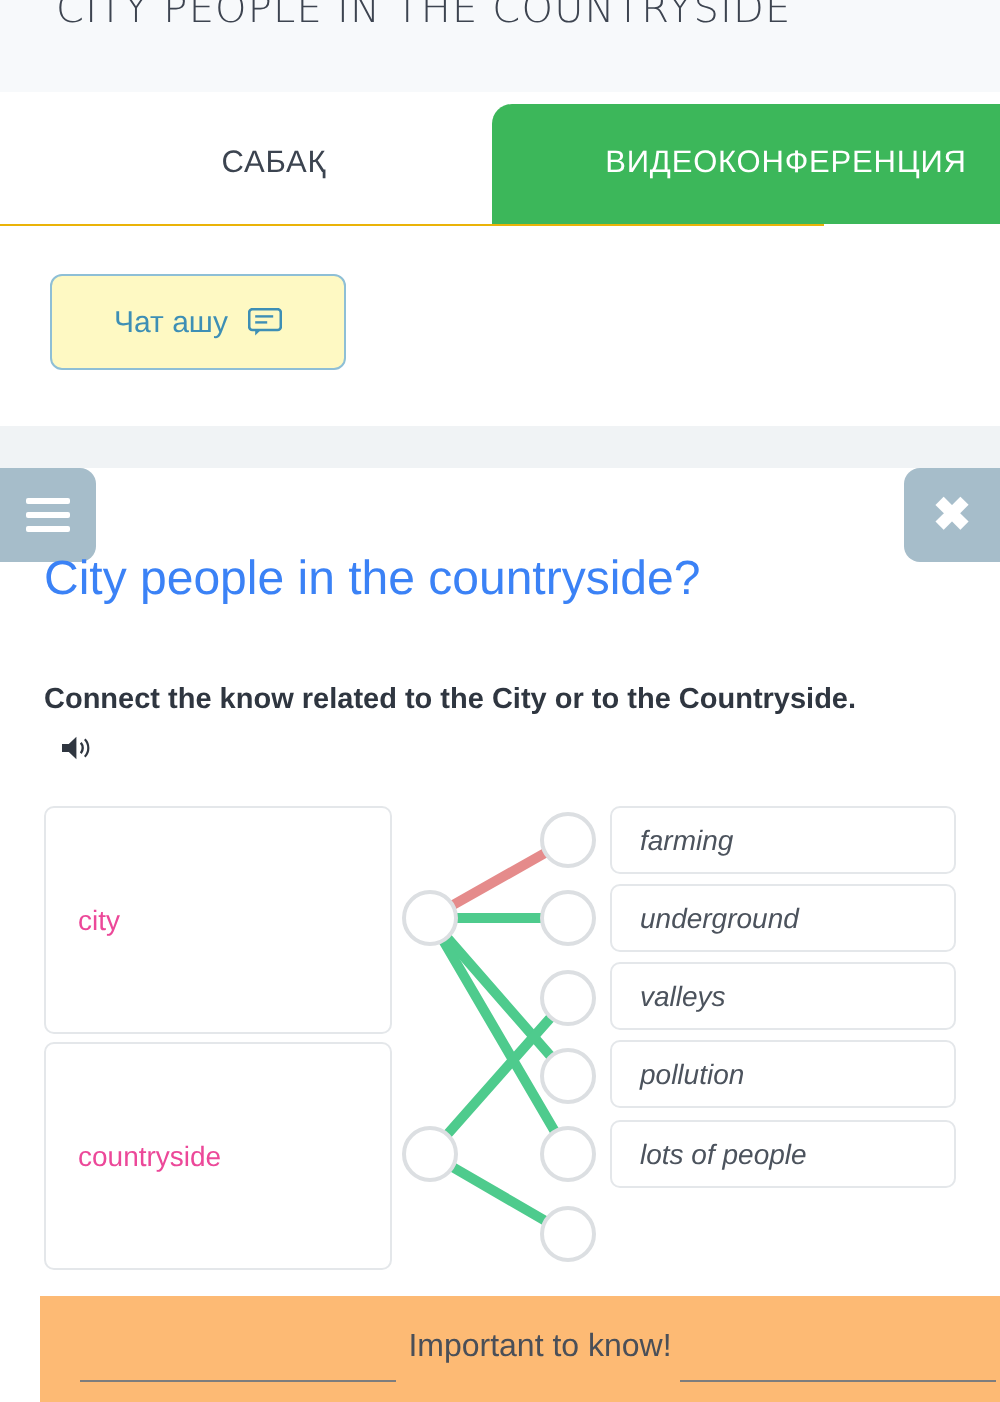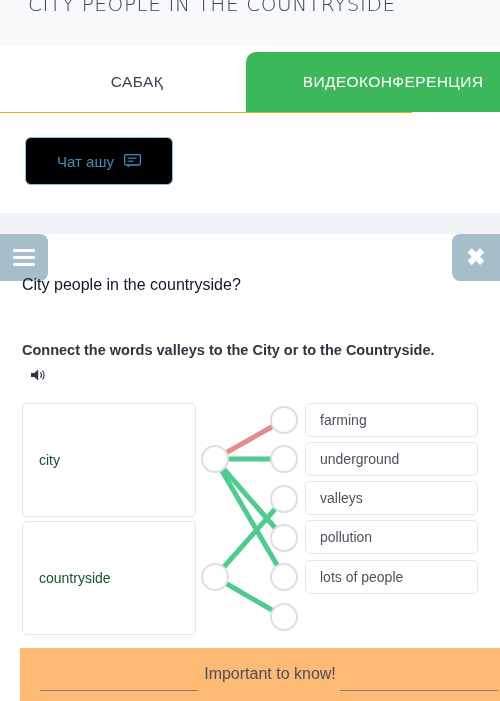--- a/index.html
+++ b/index.html
@@ -79,21 +79,21 @@
     background: #ffffff;
   }
   .chat-btn {
     position: absolute;
     left: 25px;
     top: 24px;
     width: 148px;
     height: 48px;
     border: 1px solid #8ebfd6;
     border-radius: 6px;
-    background: #000000;
+    background: #fef9c3;
     color: #3e8fb5;
     font-size: 15px;
     display: flex;
     align-items: center;
     justify-content: center;
     gap: 10px;
     box-sizing: border-box;
     cursor: pointer;
   }
   .chat-btn .bubble-icon {
@@ -151,22 +151,22 @@
     font-size: 23px;
     line-height: 47px;
     text-align: center;
     font-weight: bold;
   }
 
   .task-title {
     position: absolute;
     left: 22px;
     top: 276px;
-    font-size: 16px;
-    color: #0f172a;
+    font-size: 24px;
+    color: #3b82f6;
     font-weight: 400;
   }
 
   .task-instruction {
     position: absolute;
     left: 22px;
     top: 338px;
     width: 420px;
     font-size: 14.5px;
     line-height: 24px;
@@ -206,37 +206,38 @@
     border-radius: 5px;
     background: #ffffff;
     box-sizing: border-box;
     display: flex;
     align-items: center;
     cursor: pointer;
   }
   .left-box span {
     padding-left: 16px;
     font-size: 14px;
-    color: #14532d;
+    color: #ec4899;
   }
   .left-box.b0 { top: 8px; }
   .left-box.b1 { top: 126px; }
 
   .right-box {
     position: absolute;
     left: 305px;
     width: 173px;
     height: 34px;
     border: 1px solid #e4e7ea;
     border-radius: 5px;
     background: #ffffff;
     box-sizing: border-box;
     display: flex;
     align-items: center;
     cursor: pointer;
+    font-style: italic;
   }
   .right-box span {
     padding-left: 14px;
     font-size: 14px;
     color: #4c535d;
   }
   .right-box.r0 { top: 8px; }
   .right-box.r1 { top: 47px; }
   .right-box.r2 { top: 86px; }
   .right-box.r3 { top: 125px; }
@@ -302,21 +303,21 @@
 
 <div class="menu-btn">
   <div class="bar"></div>
   <div class="bar"></div>
   <div class="bar"></div>
 </div>
 <div class="close-btn">✖</div>
 
 <div class="task-title">City people in the countryside?</div>
 <div class="task-instruction">
-  <span>Connect the words valleys to the City or to the Countryside.</span>
+  <span>Connect the know related to the City or to the Countryside.</span>
   <span class="speaker-icon">
     <svg viewBox="0 0 17 14" width="17" height="14">
       <polygon points="1,5 4.4,5 8.2,1.4 8.2,12.6 4.4,9 1,9" fill="#2f3640"></polygon>
       <path d="M10.4 4.4 A4 4 0 0 1 10.4 9.6" fill="none" stroke="#2f3640" stroke-width="1.2"></path>
       <path d="M12.4 2.6 A6.4 6.4 0 0 1 12.4 11.4" fill="none" stroke="#2f3640" stroke-width="1.1"></path>
     </svg>
   </span>
 </div>
 
 <div class="match-area">

